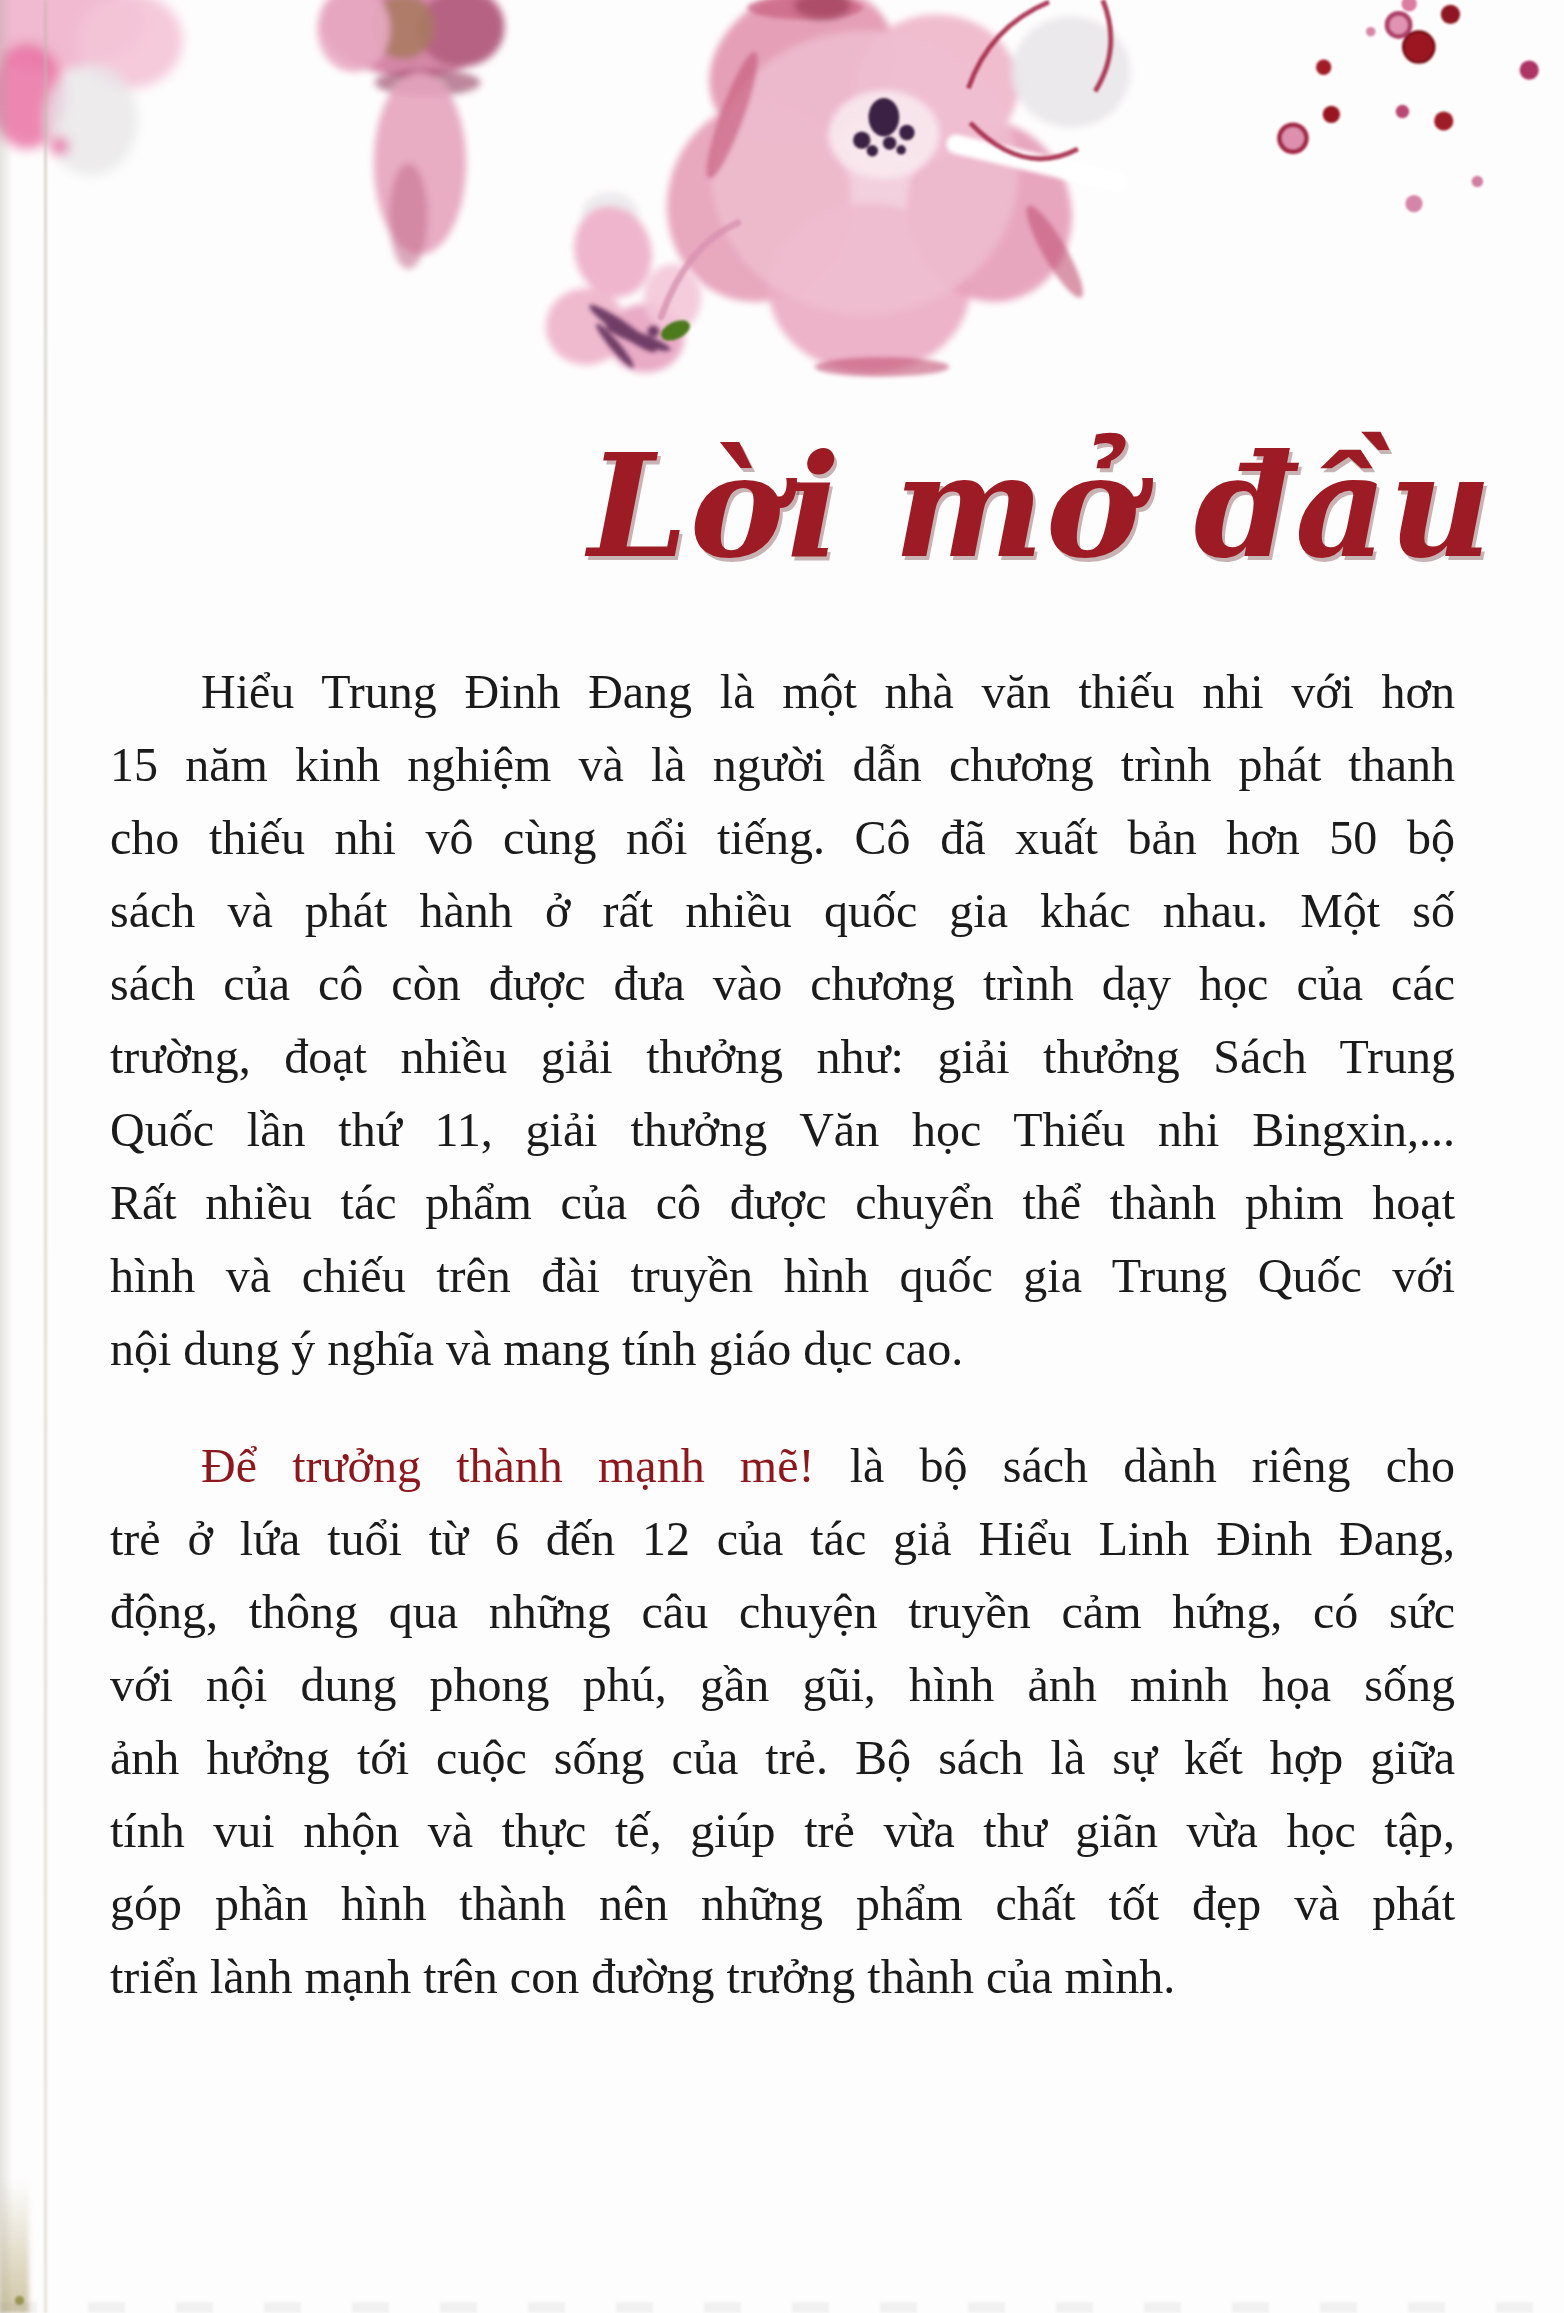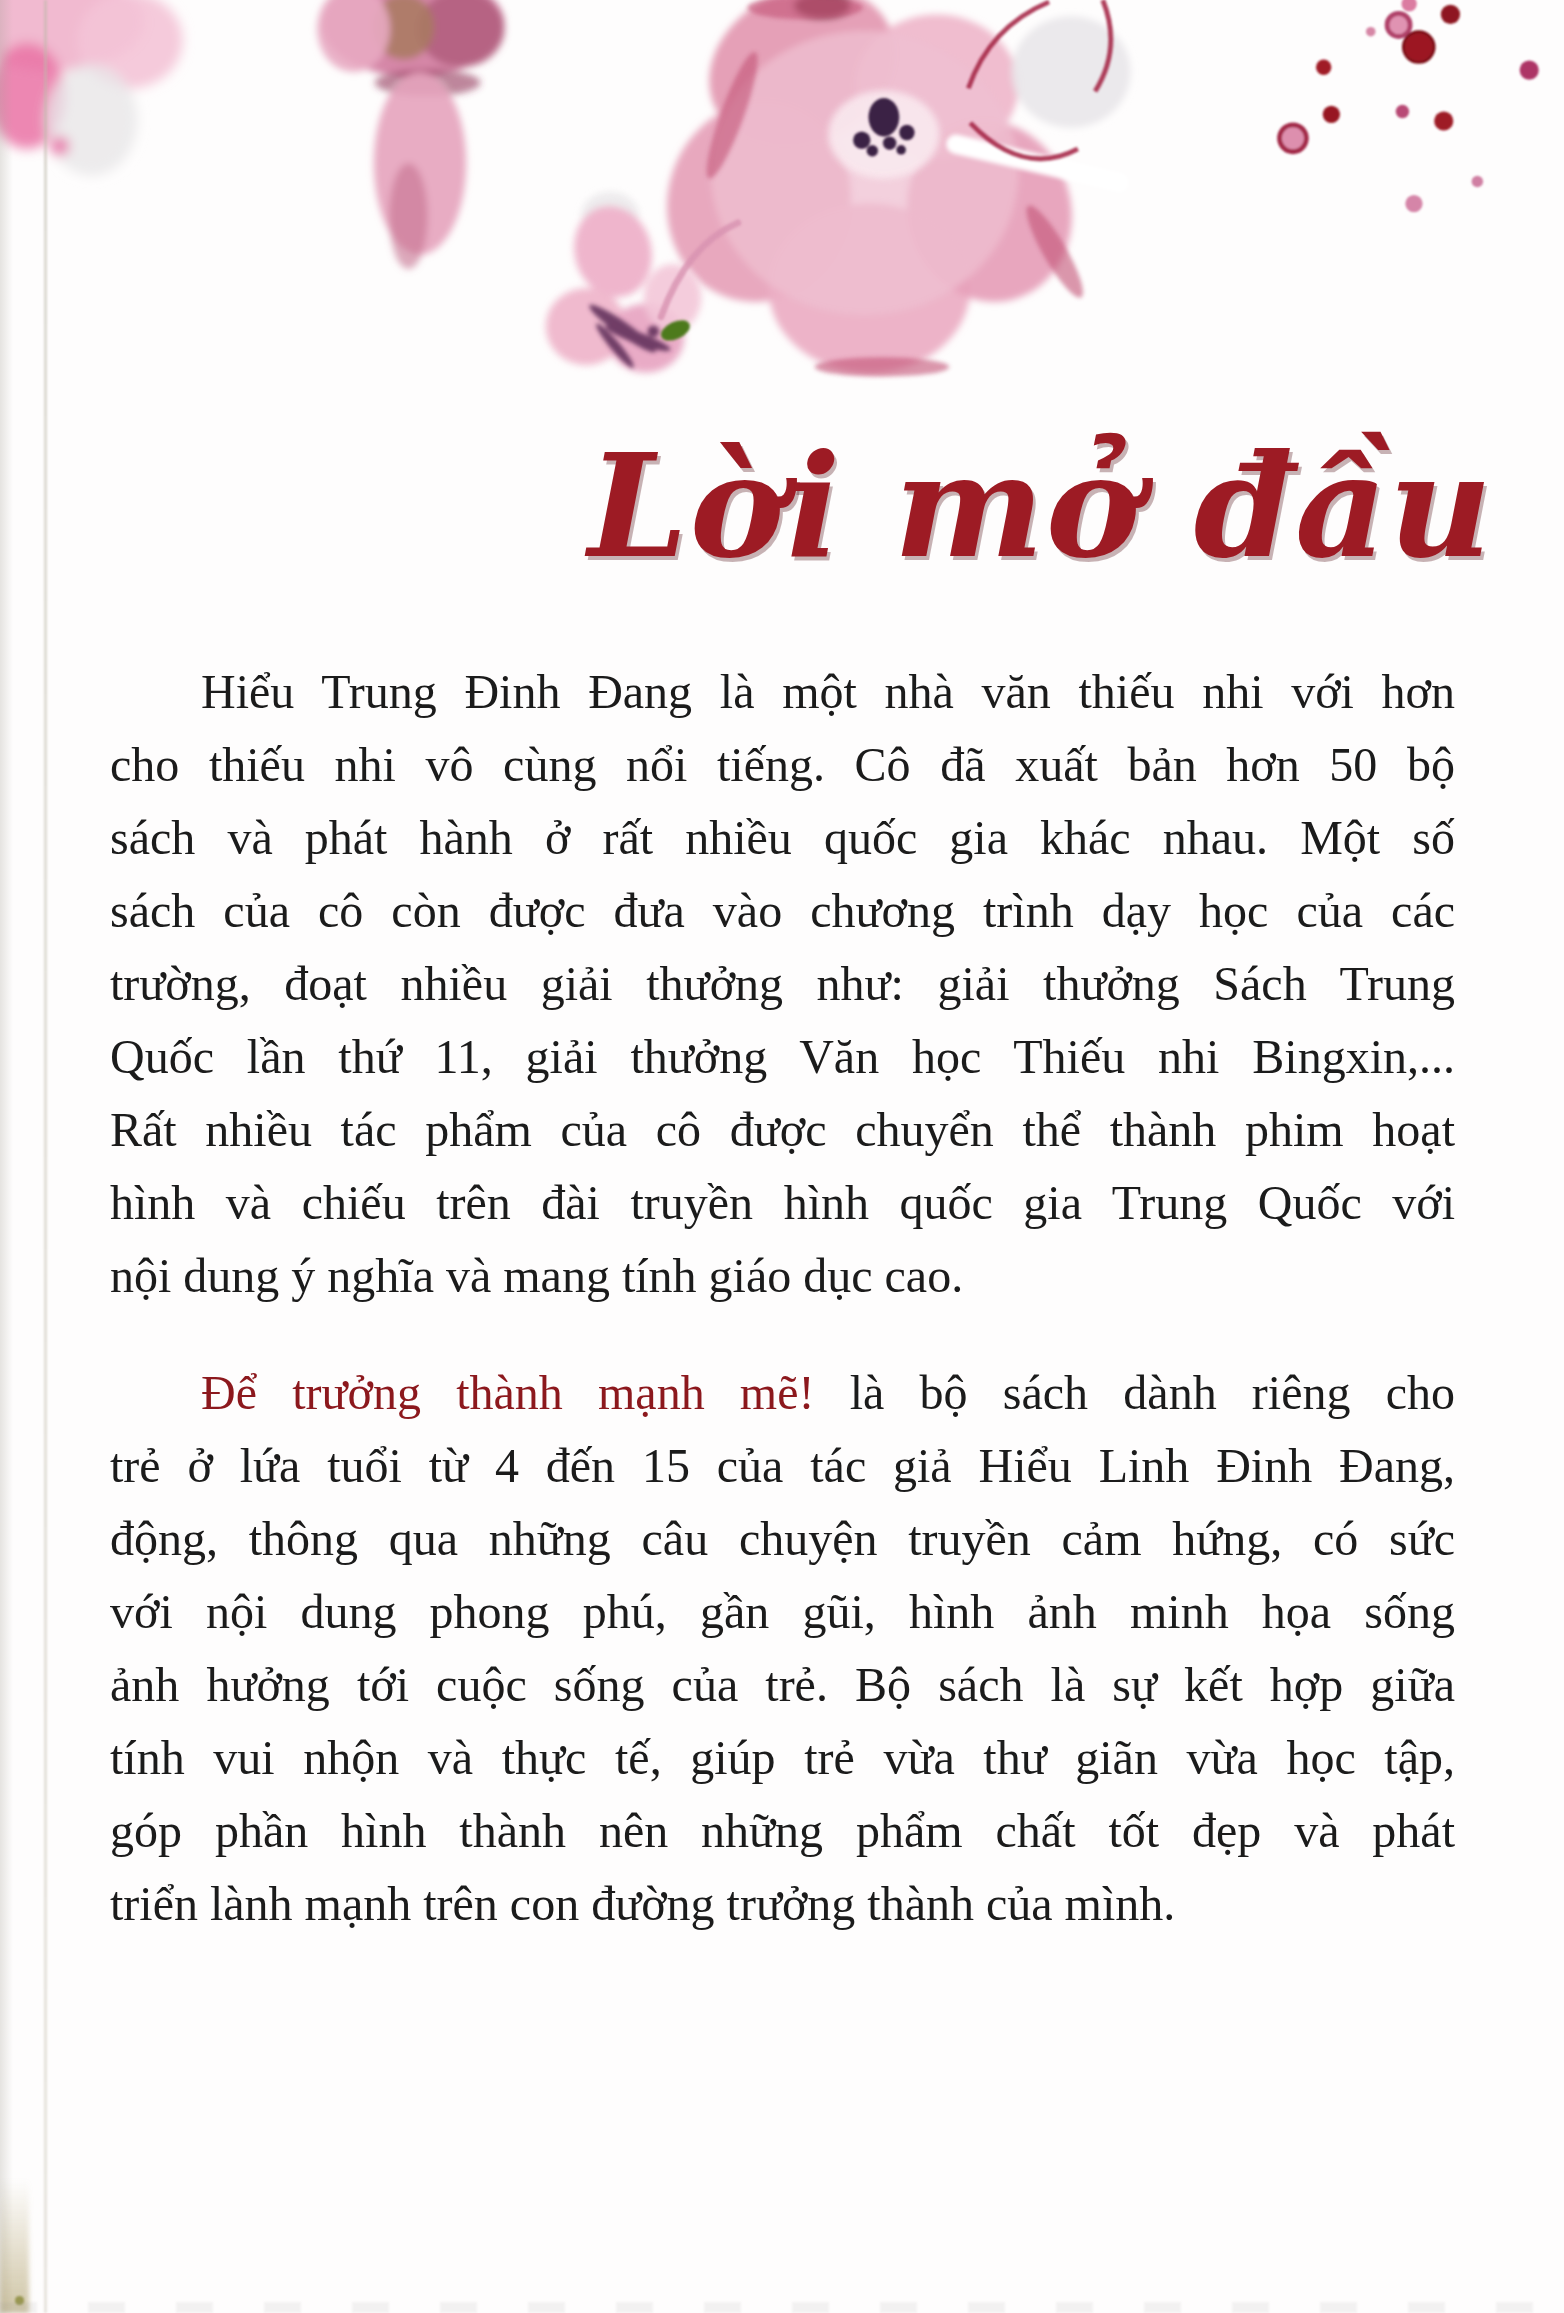--- a/index.html
+++ b/index.html
@@ -145,33 +145,34 @@
       <circle cx="1472" cy="212" r="9" fill="#d585a8"></circle>
     </g>
   </svg>
 
   <h1 class="title">Lời mở đầu</h1>
 
   <div class="content">
 
     <div>
       <div class="line indent">Hiểu Trung Đinh Đang là một nhà văn thiếu nhi với hơn</div>
+      <div class="line">15 năm kinh nghiệm và là người dẫn chương trình phát thanh</div>
       <div class="line">cho thiếu nhi vô cùng nổi tiếng. Cô đã xuất bản hơn 50 bộ</div>
       <div class="line">sách và phát hành ở rất nhiều quốc gia khác nhau. Một số</div>
       <div class="line">sách của cô còn được đưa vào chương trình dạy học của các</div>
       <div class="line">trường, đoạt nhiều giải thưởng như: giải thưởng Sách Trung</div>
       <div class="line">Quốc lần thứ 11, giải thưởng Văn học Thiếu nhi Bingxin,...</div>
       <div class="line">Rất nhiều tác phẩm của cô được chuyển thể thành phim hoạt</div>
       <div class="line">hình và chiếu trên đài truyền hình quốc gia Trung Quốc với</div>
       <div class="line last">nội dung ý nghĩa và mang tính giáo dục cao.</div>
     </div>
 
     <div class="para-2">
       <div class="line indent"><span class="lead">Để trưởng thành mạnh mẽ!</span><span> là bộ sách dành riêng cho</span></div>
-      <div class="line">trẻ ở lứa tuổi từ 4 đến 15 của tác giả Hiểu Linh Đinh Đang,</div>
+      <div class="line">trẻ ở lứa tuổi từ 6 đến 12 của tác giả Hiểu Linh Đinh Đang,</div>
       <div class="line">động, thông qua những câu chuyện truyền cảm hứng, có sức</div>
       <div class="line">với nội dung phong phú, gần gũi, hình ảnh minh họa sống</div>
       <div class="line">ảnh hưởng tới cuộc sống của trẻ. Bộ sách là sự kết hợp giữa</div>
       <div class="line">tính vui nhộn và thực tế, giúp trẻ vừa thư giãn vừa học tập,</div>
       <div class="line">góp phần hình thành nên những phẩm chất tốt đẹp và phát</div>
       <div class="line last">triển lành mạnh trên con đường trưởng thành của mình.</div>
     </div>
 
   </div>
 

